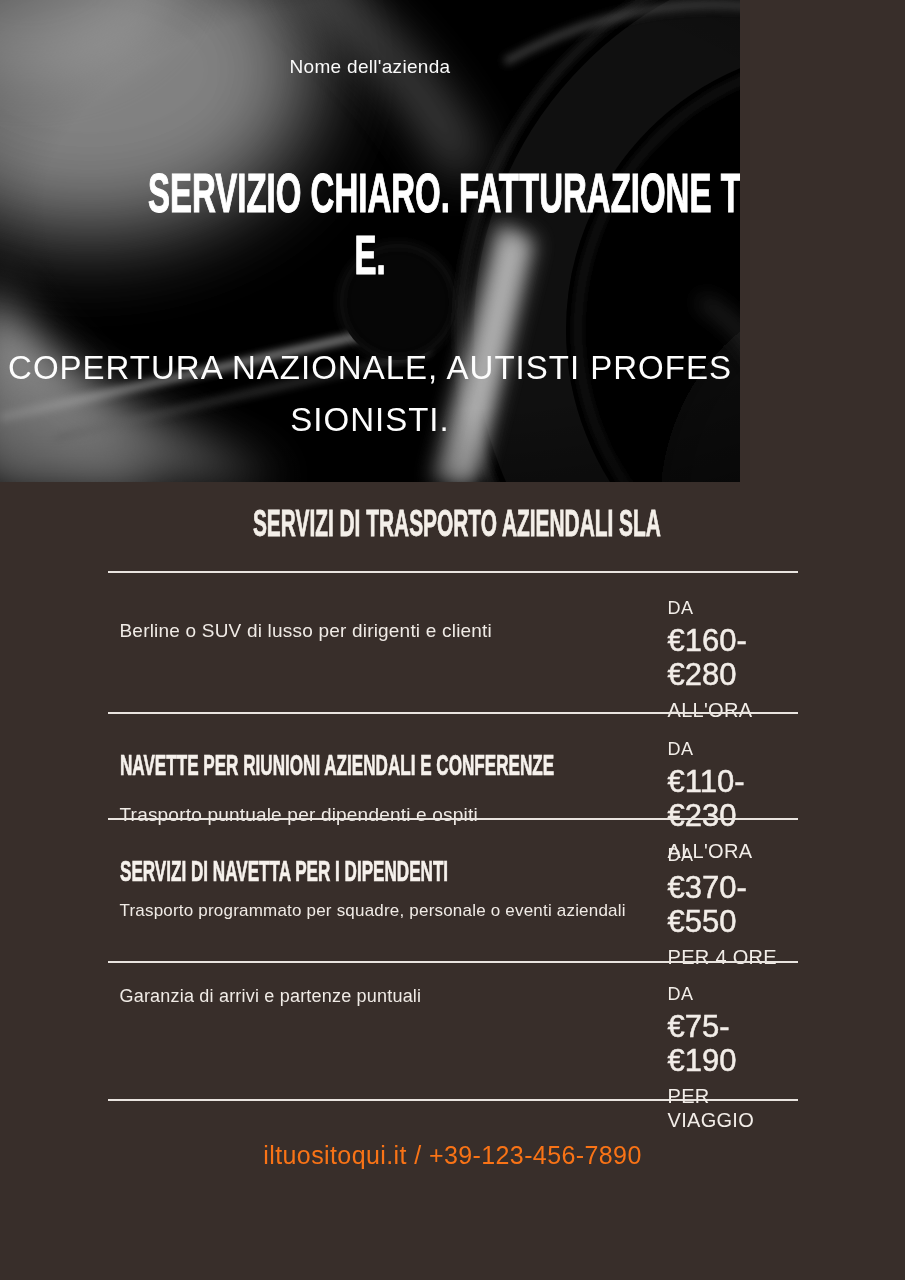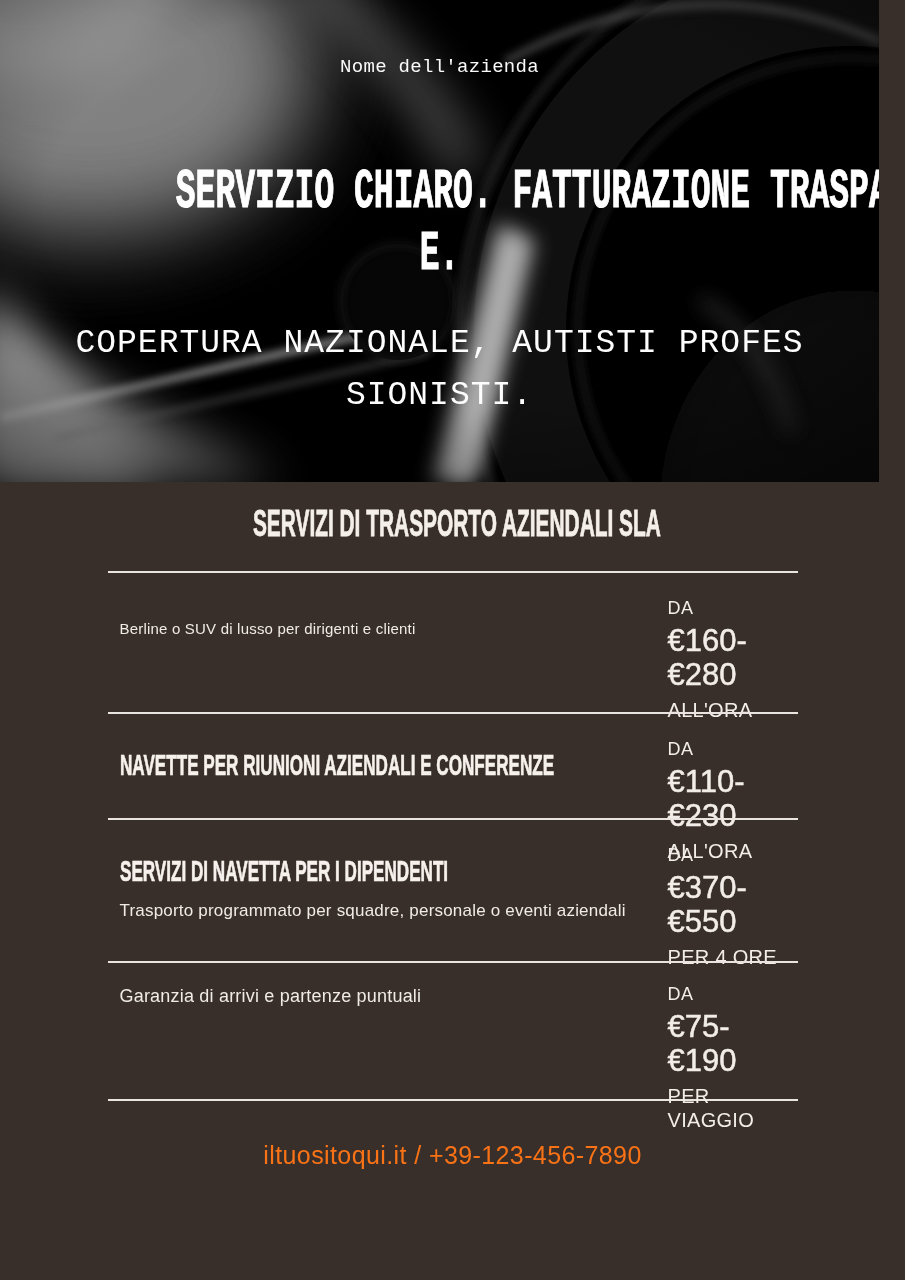--- a/index.html
+++ b/index.html
@@ -2,49 +2,49 @@
 <html><head>
 <meta charset="utf-8">
 <style>
   html,body{margin:0;padding:0;background:#1c1814;}
   .poster{
     width:905px;height:1280px;position:relative;overflow:hidden;
     background:#382e2a;
     font-family:"Liberation Sans",sans-serif;
   }
   
-  .hero{position:relative;width:879px;height:482px;background:#3b82f6;overflow:hidden;font-family:Liberation Mono, monospace;}
+  .hero{position:relative;width:740px;height:482px;background:#3b82f6;overflow:hidden;}
   .hero svg{position:absolute;left:0;top:0;width:905px;height:482px;}
   .hero-content{position:absolute;left:0;top:0;width:100%;height:100%;text-align:center;color:#ffffff;}
   .company{margin-top:56px;font-size:19px;letter-spacing:.3px;color:#fafafa;}
   .headline{
     margin-top:84px;font-weight:700;font-size:55px;line-height:62px;color:#ffffff;
     -webkit-text-stroke:1.1px #ffffff;
   }
   .cond-c{display:block;white-space:nowrap;transform:scaleX(.60);transform-origin:50% 50%;}
-  .subtitle{margin-top:32px;font-size:33px;line-height:52px;font-weight:400;letter-spacing:1px;color:#fdfdfd;}
+  .subtitle{margin-top:56px;font-size:33px;line-height:52px;font-weight:400;letter-spacing:1px;color:#fdfdfd;}
   .subtitle span{display:block;white-space:nowrap;}
   
   .content{width:690px;margin:8px auto;color:#f2ede8;}
   .section-heading{
     margin:22px 0 0 0;text-align:center;font-size:36px;line-height:40px;font-weight:700;
     color:#f4efe9;-webkit-text-stroke:.8px #f4efe9;
   }
   .section-heading .cond-c{transform:scaleX(.58);}
   .rows{margin-top:27px;border-bottom:2px solid #e9e4df;}
   .row{position:relative;box-sizing:border-box;border-top:2px solid #e9e4df;padding:34px 0 0 12px;}
   .row--r1{height:141px;}
   .row--r2{height:106px;}
   .row--r3{height:143px;}
   .row--r4{height:138px;padding-top:16px;}
   .row-title{font-size:30px;line-height:34px;font-weight:700;color:#f6f1ec;-webkit-text-stroke:.7px #f6f1ec;}
   .cond-l{display:block;white-space:nowrap;transform:scaleX(.57);transform-origin:0 50%;}
   .row--r4 .row-title{font-size:25px;line-height:29px;}
   .row--r4 .cond-l{transform:scaleX(.56);}
-  .row-desc{margin-top:13px;font-size:15px;letter-spacing:.2px;color:#f0ebe6;}
+  .row-desc{margin-top:13px;font-size:19px;letter-spacing:.2px;color:#f0ebe6;}
   .row--r2 .row-desc{margin-top:22px;}
   .row--r3 .row-desc{font-size:17px;}
   .row--r4 .row-desc{margin-top:7px;font-size:18px;}
   .price{position:absolute;left:560px;top:24px;color:#f2ede8;}
   .row--r4 .price{top:20px;}
   .price-prefix{font-size:18px;line-height:22px;letter-spacing:.5px;}
   .price-amount{font-size:31px;line-height:34px;margin-top:5px;-webkit-text-stroke:.5px #f2ede8;}
   .price-unit{font-size:20px;line-height:24px;margin-top:6px;letter-spacing:.3px;}
   .footer{margin-top:40px;text-align:center;font-size:25px;letter-spacing:.4px;color:#f97316;}
 </style>
@@ -129,20 +129,21 @@
           <div class="price-amount">€160-€280</div>
           <div class="price-unit">ALL'ORA</div>
         </div>
       </div>
 
       <div class="row row--r2">
         <div class="row-title">
           <span class="cond-l">NAVETTE PER RIUNIONI AZIENDALI E CONFERENZE</span>
           <span class="cond-l"></span>
         </div>
+        <div class="row-desc">Trasporto puntuale per dipendenti e ospiti</div>
         <div class="price">
           <div class="price-prefix">DA</div>
           <div class="price-amount">€110-€230</div>
           <div class="price-unit">ALL'ORA</div>
         </div>
       </div>
 
       <div class="row row--r3">
         <div class="row-title">
           <span class="cond-l">SERVIZI DI NAVETTA PER I DIPENDENTI</span>

